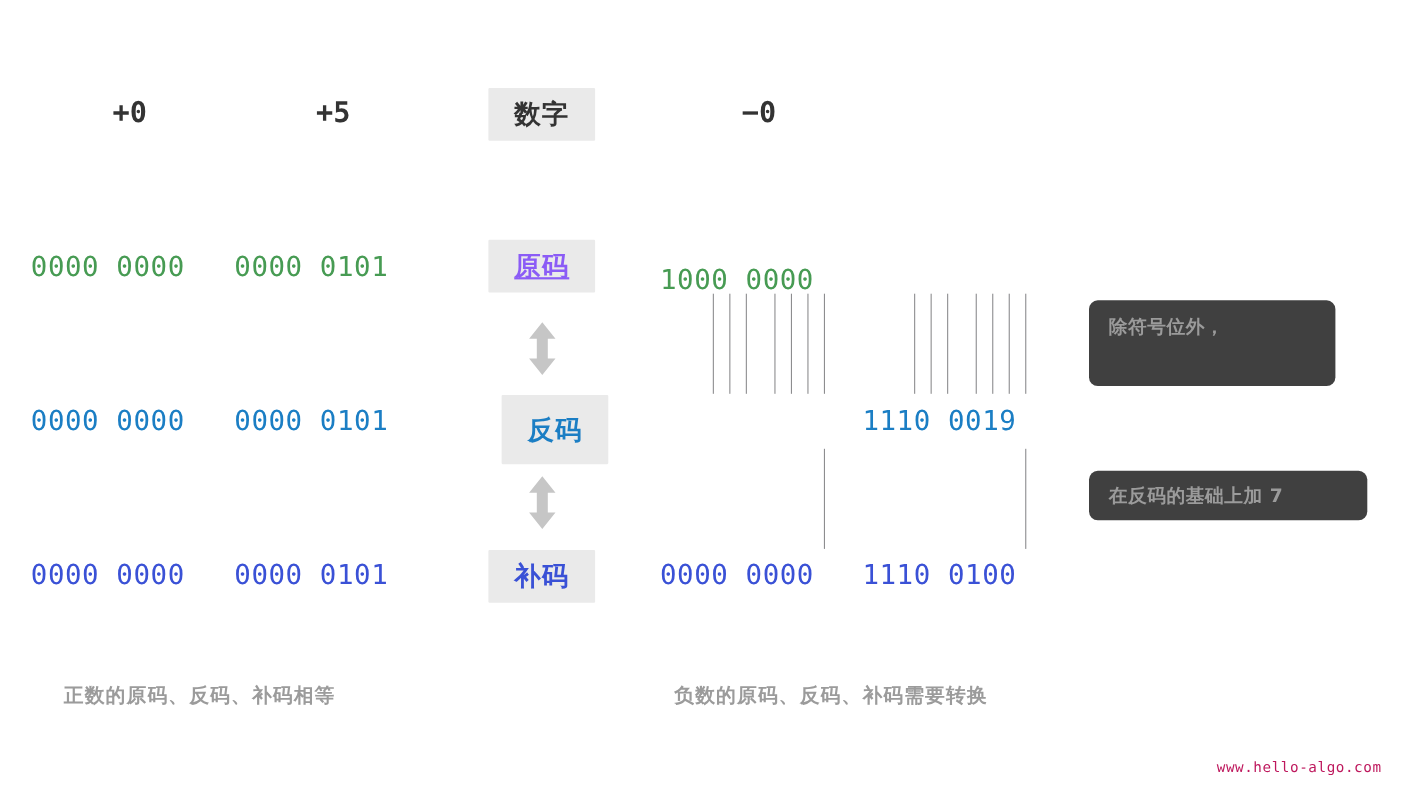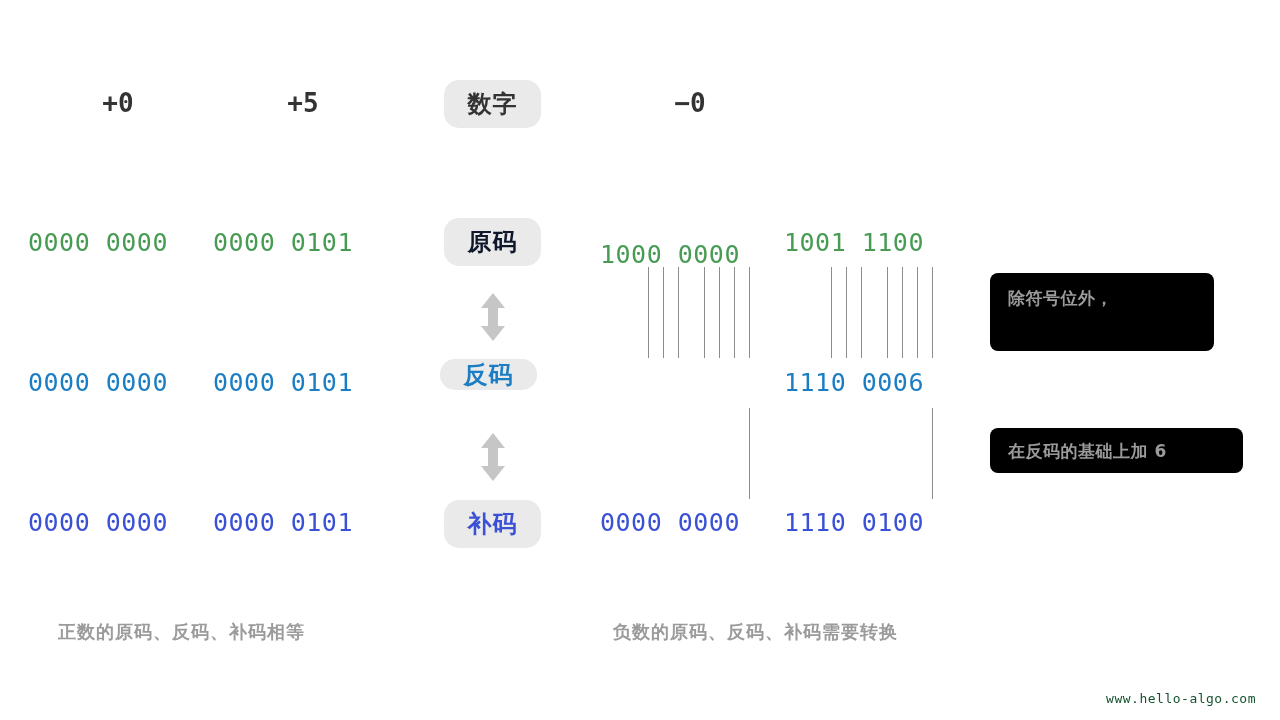--- a/index.html
+++ b/index.html
@@ -42,37 +42,37 @@
     white-space: pre;
     letter-spacing: 0.5px;
   }
   .bits.green  { color: #479b53; }
   .bits.blue   { color: #1b7ec4; }
   .bits.indigo { color: #3a51d6; }
 
   
   .badge {
     background: #eaeaea;
-    border-radius: 15px;
+    border-radius: 1px;
     display: flex;
     align-items: center;
     justify-content: center;
     font-family: "DejaVu Sans", "Liberation Sans", sans-serif;
     font-weight: 700;
     font-size: 24px;
     letter-spacing: 1px;
   }
   .badge.dark   { color: #333333; }
-  .badge.green  { color: #0f172a; }
+  .badge.green  { color: #8b5cf6; text-decoration: underline; }
   .badge.blue   { color: #1b7ec4; }
   .badge.indigo { color: #3a51d6; }
 
   
   .note {
-    background: #000000;
+    background: #404040;
     border-radius: 8px;
     color: #9b9b9b;
     font-family: "DejaVu Sans", "Liberation Sans", sans-serif;
     font-weight: 700;
     font-size: 17px;
     line-height: 26px;
     padding: 12px 18px;
     box-sizing: border-box;
     letter-spacing: 0.5px;
   }
@@ -82,21 +82,21 @@
     color: #9b9b9b;
     font-family: "DejaVu Sans", "Liberation Sans", sans-serif;
     font-weight: 700;
     font-size: 18px;
     letter-spacing: 1px;
     white-space: nowrap;
   }
 
   
   .watermark {
-    color: #14532d;
+    color: #be185d;
     font-family: "DejaVu Sans Mono", "Liberation Mono", monospace;
     font-size: 13px;
     letter-spacing: 0.5px;
   }
 
   
   .vline {
     position: absolute;
     width: 1px;
     background: #8d8d8f;
@@ -120,21 +120,20 @@
 
 
   <div class="abs bits green" style="left:28px; top:228px; width:180px;">0000 0000</div>
 
   <div class="abs bits green" style="left:213px; top:228px; width:180px;">0000 0101</div>
 
   <div class="abs badge green" style="left:444px; top:218px; width:97px; height:48px;">原码</div>
 
   <div class="abs bits green" style="left:600px; top:240px; width:180px;">1000 0000</div>
 
-  <div class="abs bits green" style="left:784px; top:228px; width:180px;">1001 1100</div>
 
   <div class="vline abs" style="left:648px;  top:267px; height:91px;"></div>
   <div class="vline abs" style="left:663px;  top:267px; height:91px;"></div>
   <div class="vline abs" style="left:678px;  top:267px; height:91px;"></div>
   <div class="vline abs" style="left:704px;  top:267px; height:91px;"></div>
   <div class="vline abs" style="left:719px;  top:267px; height:91px;"></div>
   <div class="vline abs" style="left:734px;  top:267px; height:91px;"></div>
   <div class="vline abs" style="left:749px;  top:267px; height:91px;"></div>
 
   <div class="vline abs" style="left:831px;  top:267px; height:91px;"></div>
@@ -148,24 +147,24 @@
   <div class="dbl-arrow" style="left:478px; top:292px;">
     <svg width="30" height="50" viewBox="0 0 30 50" aria-hidden="true">
       <polygon points="15,1 27,16 20,16 20,34 27,34 15,49 3,34 10,34 10,16 3,16" fill="#c6c6c6"></polygon>
     </svg>
   </div>
 
   <div class="abs bits blue" style="left:28px; top:368px; width:180px;">0000 0000</div>
 
   <div class="abs bits blue" style="left:213px; top:368px; width:180px;">0000 0101</div>
 
-  <div class="abs badge blue" style="left:440px; top:359px; width:97px; height:31px;text-align:center;">反码</div>
+  <div class="abs badge blue" style="left:456px; top:359px; width:97px; height:63px;text-align:center;">反码</div>
 
 
-  <div class="abs bits blue" style="left:784px; top:368px; width:180px;">1110 0006</div>
+  <div class="abs bits blue" style="left:784px; top:368px; width:180px;">1110 0019</div>
 
   <div class="vline abs" style="left:749px; top:408px; height:91px;"></div>
   <div class="vline abs" style="left:932px; top:408px; height:91px;"></div>
 
   <div class="dbl-arrow" style="left:478px; top:432px;">
     <svg width="30" height="50" viewBox="0 0 30 50" aria-hidden="true">
       <polygon points="15,1 27,16 20,16 20,34 27,34 15,49 3,34 10,34 10,16 3,16" fill="#c6c6c6"></polygon>
     </svg>
   </div>
 
@@ -177,21 +176,21 @@
 
   <div class="abs bits indigo" style="left:600px; top:508px; width:180px;">0000 0000</div>
 
   <div class="abs bits indigo" style="left:784px; top:508px; width:180px;">1110 0100</div>
 
   <div class="abs note" style="left:990px; top:273px; width:224px; height:78px;">
     <div>除符号位外，</div>
   </div>
 
   <div class="abs note" style="left:990px; top:428px; width:253px; height:45px; display:flex; align-items:center;">
-    <div>在反码的基础上加  6</div>
+    <div>在反码的基础上加  7</div>
   </div>
 
   <div class="abs caption" style="left:58px; top:620px;">正数的原码、反码、补码相等</div>
 
   <div class="abs caption" style="left:613px; top:620px;">负数的原码、反码、补码需要转换</div>
 
   <div class="abs watermark" style="right:24px; bottom:14px;">www.hello-algo.com</div>
 
 </div>
 

